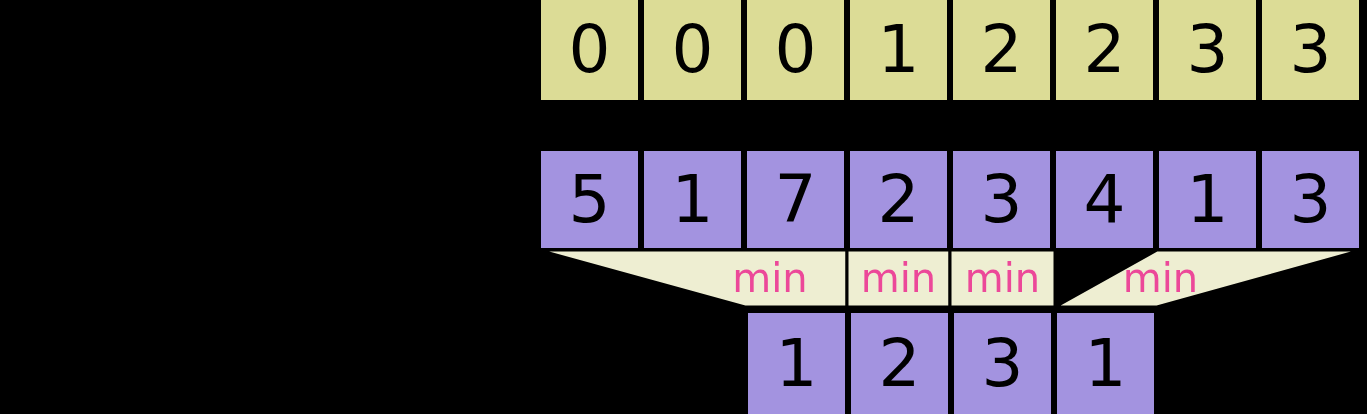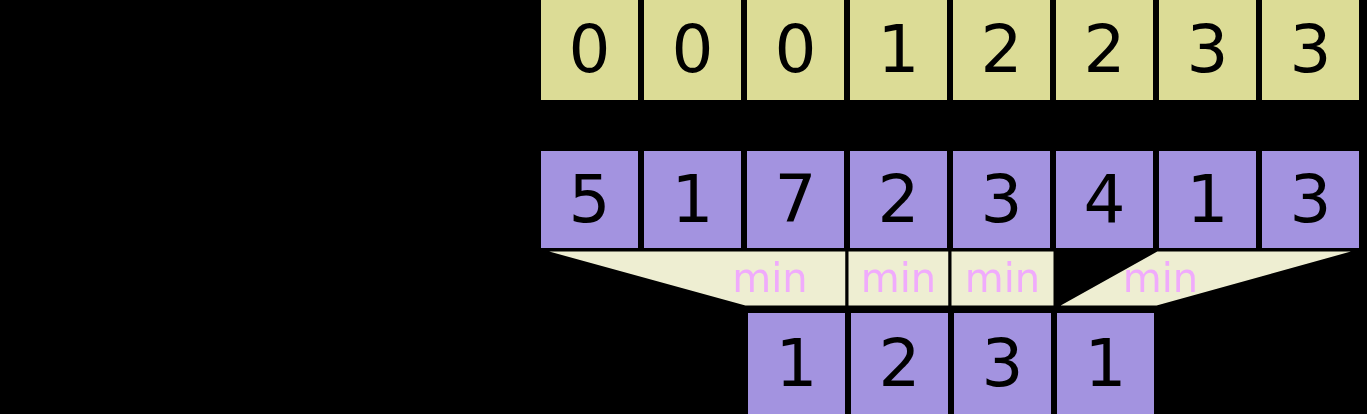--- a/index.html
+++ b/index.html
@@ -40,21 +40,21 @@
   .funnel-svg {
     position: absolute;
     left: 0;
     top: 0;
     width: 1367px;
     height: 414px;
     pointer-events: none;
   }
   .funnel-label {
     position: absolute;
-    color: #f0abfc;
+    color: #ec4899;
     font-size: 40px;
     line-height: 1;
     font-family: "DejaVu Sans", "Liberation Sans", sans-serif;
     display: flex;
     align-items: center;
     justify-content: center;
     white-space: nowrap;
   }
 </style>
 </head>

